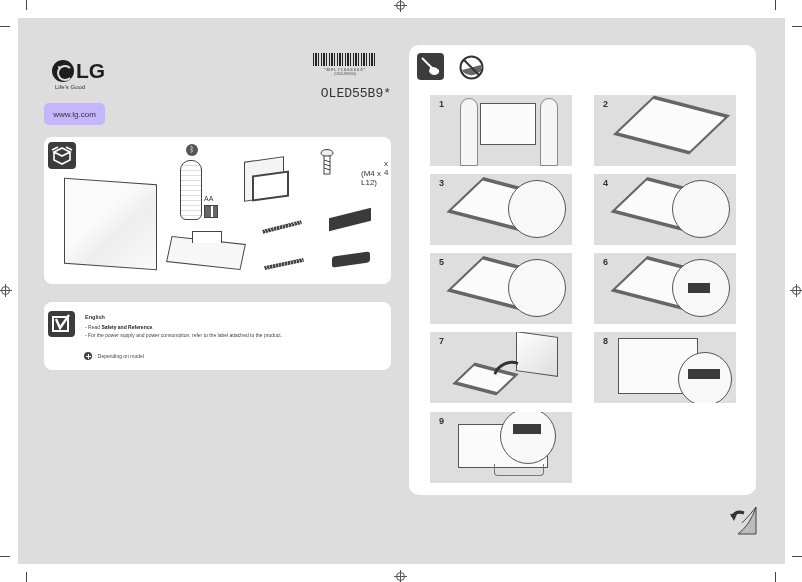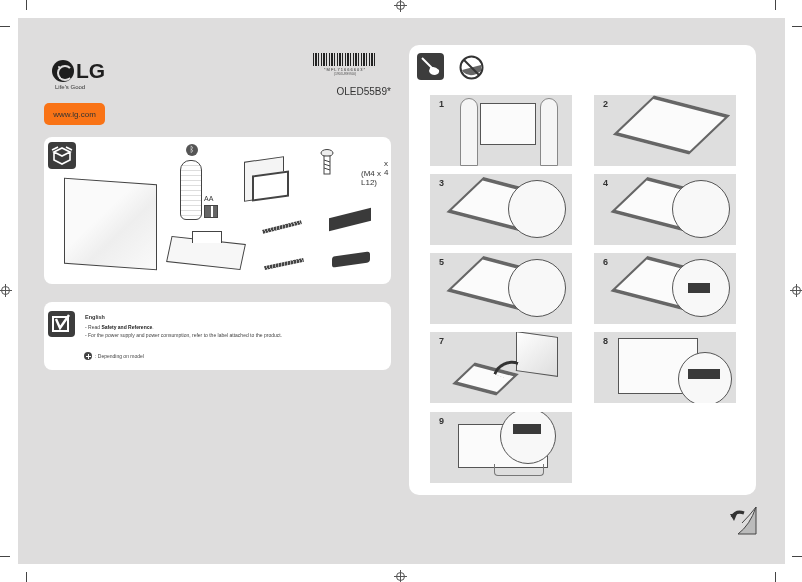--- a/index.html
+++ b/index.html
@@ -15,23 +15,23 @@
   .logo-mark { position: absolute; left: 0; top: 0; width: 22px; height: 22px; border-radius: 50%; background: #1e1e1e; }
   .logo-mark::before { content: ""; position: absolute; left: 5px; top: 5px; width: 12px; height: 12px; border-radius: 50%; border: 2px solid #dedddd; border-right-color: transparent; }
   .logo-mark::after { content: ""; position: absolute; left: 6px; top: 6px; width: 2px; height: 2px; background: #dedddd; border-radius: 50%; }
   .logo-text { position: absolute; left: 24px; top: -1px; font-size: 21px; font-weight: bold; color: #1e1e1e; letter-spacing: 0px; }
   .logo-slogan { position: absolute; left: 3px; top: 24px; font-size: 6px; color: #333; }
 
   .barcode { position: absolute; left: 313px; top: 53px; width: 64px; height: 25px; }
   .bars { height: 13px; width: 100%; background: repeating-linear-gradient(90deg, #222 0 1px, transparent 1px 2px, #222 2px 4px, transparent 4px 5px, #222 5px 6px, transparent 6px 8px); }
   .barcode-num { font-size: 4px; letter-spacing: 1px; text-align: center; margin-top: 1px; }
   .barcode-code { font-size: 3.5px; text-align: center; color: #555; }
-  .model { position: absolute; right: 411px; top: 86px; font-size: 10px; color: #333; }
-
-  .url-pill { position: absolute; left: 44px; top: 103px; width: 61px; height: 22px; background: #f97316; border-radius: 5px; font-size: 8px; display: flex; align-items: center; justify-content: center; color: #333; }
+  .model { position: absolute; right: 411px; top: 86px; font-size: 13px; color: #333; font-family: Liberation Mono, monospace; }
+
+  .url-pill { position: absolute; left: 44px; top: 103px; width: 61px; height: 22px; background: #c4b5fd; border-radius: 5px; font-size: 8px; display: flex; align-items: center; justify-content: center; color: #333; }
 
   .panel { position: absolute; background: #fff; border-radius: 8px; }
   .box-panel { left: 44px; top: 137px; width: 347px; height: 147px; }
   .icon-tile { position: absolute; width: 28px; height: 27px; background: #3c3c3c; border-radius: 4px; }
   .tv { position: absolute; left: 20px; top: 44px; width: 93px; height: 86px; border: 1.5px solid #444; transform: skewY(4deg); background: linear-gradient(135deg,#fafafa 40%, #eee 60%, #fafafa); }
   .item-label { position: absolute; font-size: 8px; color: #333; }
 
   .lang-panel { left: 44px; top: 302px; width: 347px; height: 68px; }
   .lang-title { position: absolute; left: 41px; top: 12px; font-size: 5.5px; font-weight: bold; }
   .lang-line { position: absolute; left: 41px; font-size: 5px; color: #444; }

